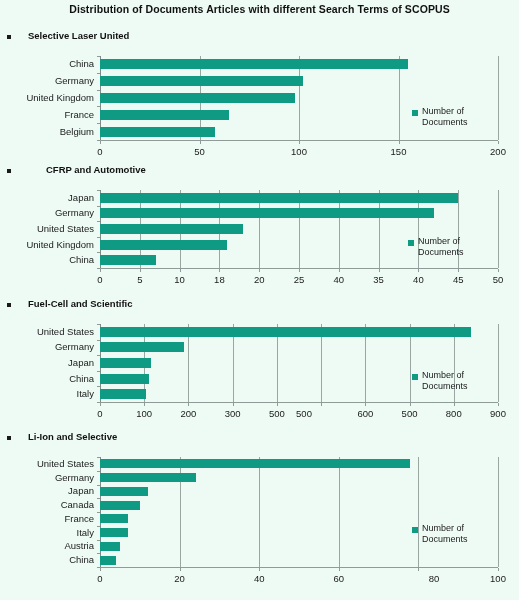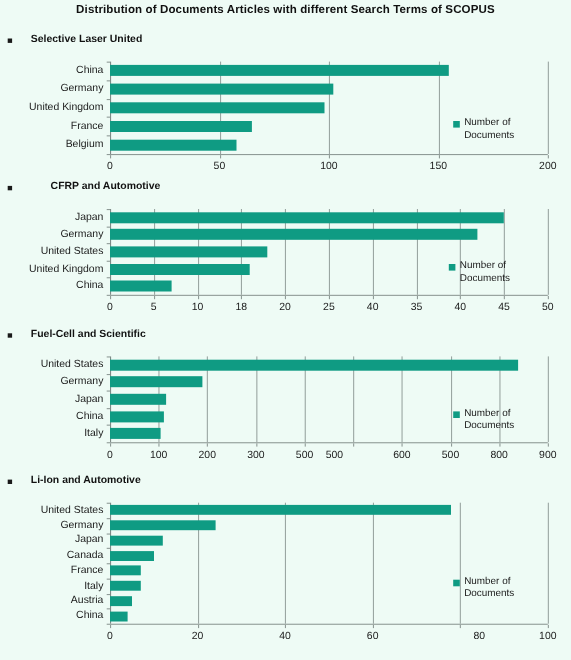--- a/index.html
+++ b/index.html
@@ -351,21 +351,21 @@
             <div>Number of</div>
             <div>Documents</div>
           </span>
         </div>
       </div>
   </div>
 
   <div class="section" style="top:431px;">
     <div class="section-header">
       <span class="bullet-sq"></span>
-      <span class="section-title">Li-Ion and Automotive</span>
+      <span class="section-title">Li-Ion and Selective</span>
     </div>
     <div class="plot" style="left:100px; top:26px; width:398px; height:110px;">
         <div class="grid-line axis0" style="left: 0px;"></div>
         <div class="grid-line" style="left: 79.6px;"></div>
         <div class="grid-line" style="left: 159.2px;"></div>
         <div class="grid-line" style="left: 238.8px;"></div>
         <div class="grid-line" style="left: 318.4px;"></div>
         <div class="grid-line" style="left: 398px;"></div>
         <div class="bar-row" style="top: 0px; height: 13.75px;">
           <div class="bar" style="width: 310.44px; top: 2.375px; bottom: auto; height: 9px; background: rgb(15, 155, 131);"></div>
@@ -411,21 +411,21 @@
         <div class="x-axis-line" style="left: 0px; top: 110px; width: 398px;"></div>
         <div class="tick-mark" style="left: 0px; top: 111px; width: 1px; height: 3px;"></div>
         <div class="xtick-label" style="left: -20px; top: 117px; width: 40px;">0</div>
         <div class="tick-mark" style="left: 79.6px; top: 111px; width: 1px; height: 3px;"></div>
         <div class="xtick-label" style="left: 59.6px; top: 117px; width: 40px;">20</div>
         <div class="tick-mark" style="left: 159.2px; top: 111px; width: 1px; height: 3px;"></div>
         <div class="xtick-label" style="left: 139.2px; top: 117px; width: 40px;">40</div>
         <div class="tick-mark" style="left: 238.8px; top: 111px; width: 1px; height: 3px;"></div>
         <div class="xtick-label" style="left: 218.8px; top: 117px; width: 40px;">60</div>
         <div class="tick-mark" style="left: 318.4px; top: 111px; width: 1px; height: 3px;"></div>
-        <div class="xtick-label" style="left: 301px; top: 117px; width: 40px; text-align: right;">80</div>
+        <div class="xtick-label" style="left: 314px; top: 117px; width: 40px;">80</div>
         <div class="tick-mark" style="left: 398px; top: 111px; width: 1px; height: 3px;"></div>
         <div class="xtick-label" style="left: 378px; top: 117px; width: 40px;">100</div>
         <div class="legend" style="left: 312px; top: 68.2px; width: 86px; height: 24px;">
           <span class="legend-swatch" style="background: rgb(15, 155, 131);"></span>
           <span class="legend-text">
             <div>Number of</div>
             <div>Documents</div>
           </span>
         </div>
       </div>

